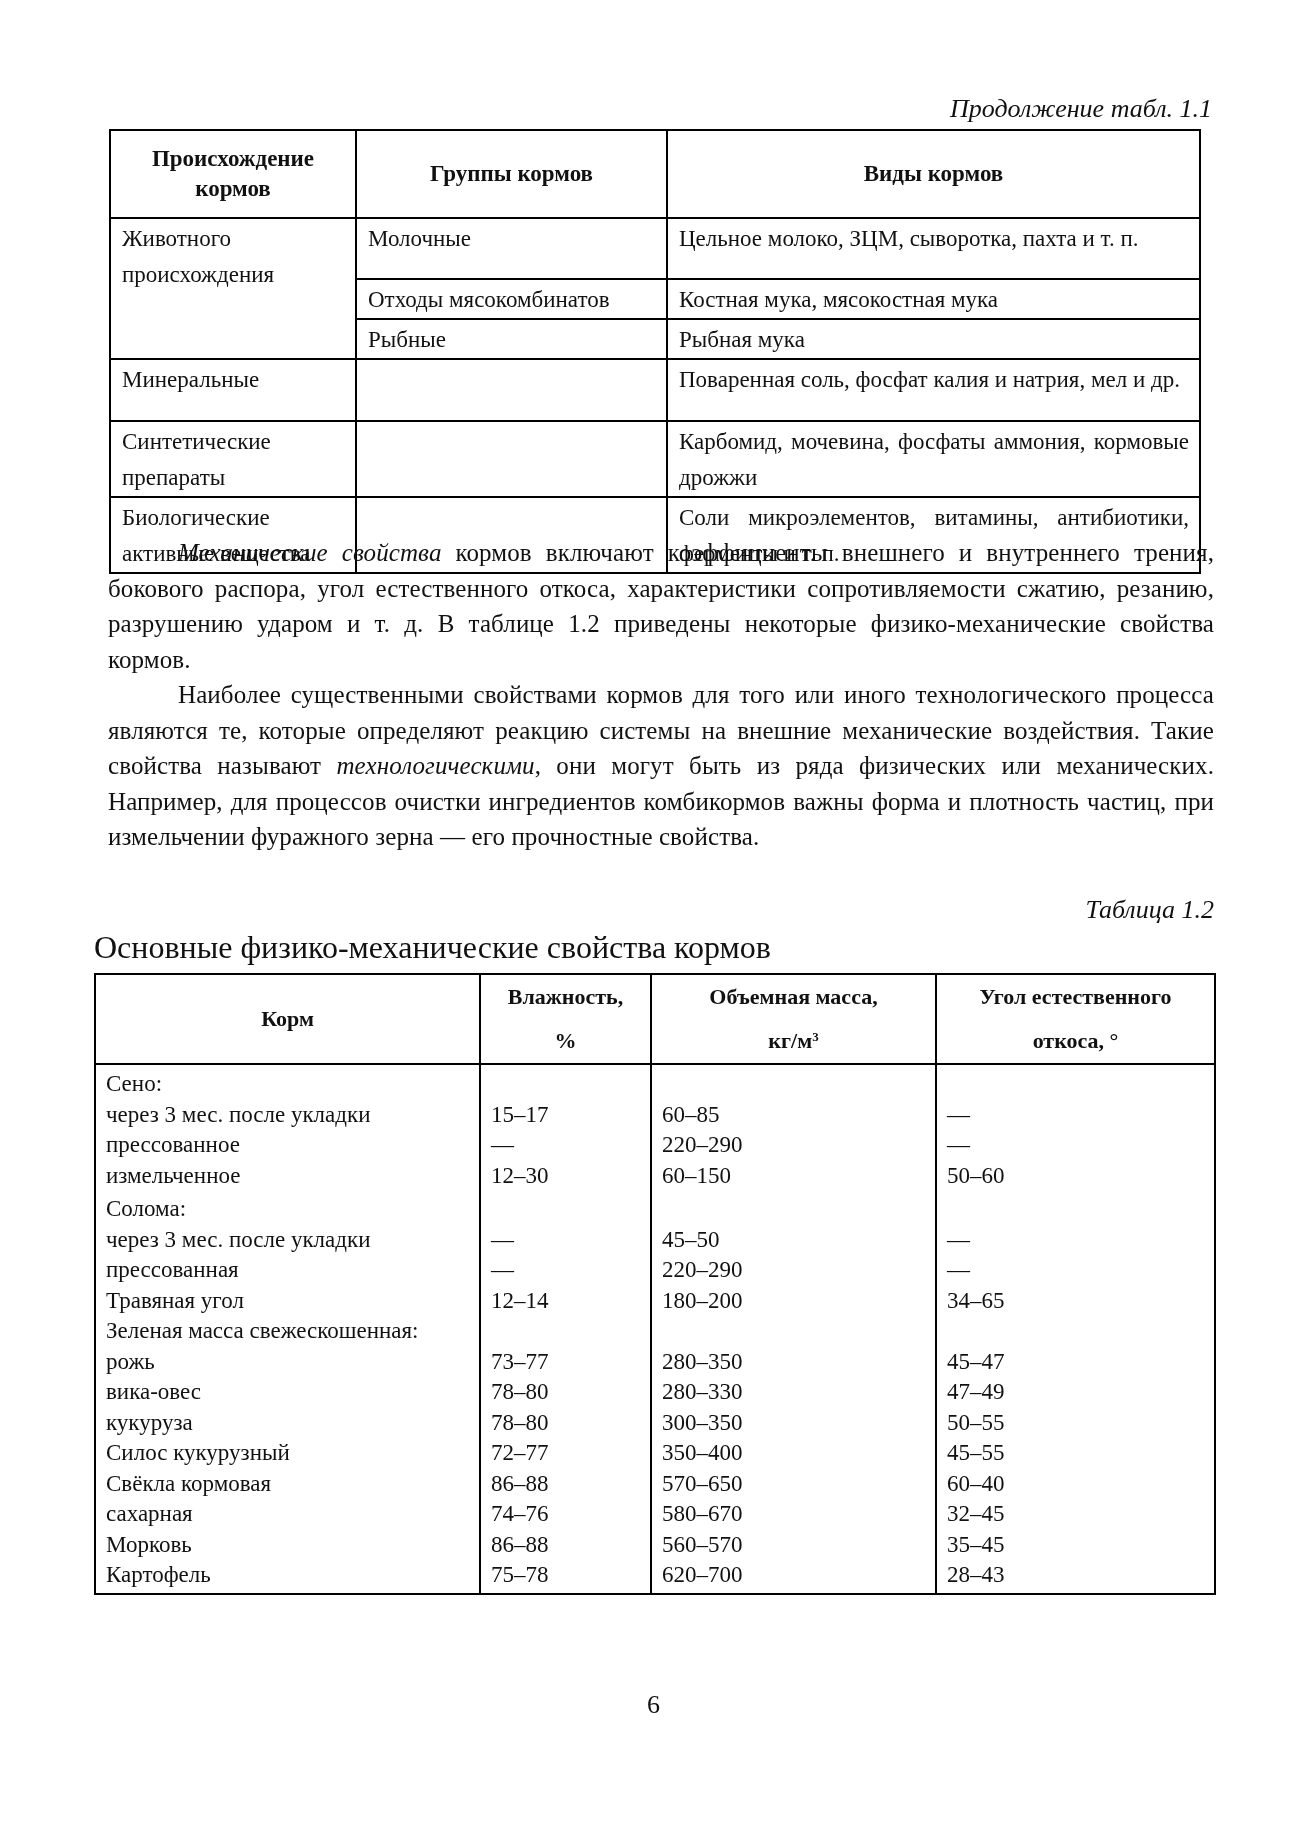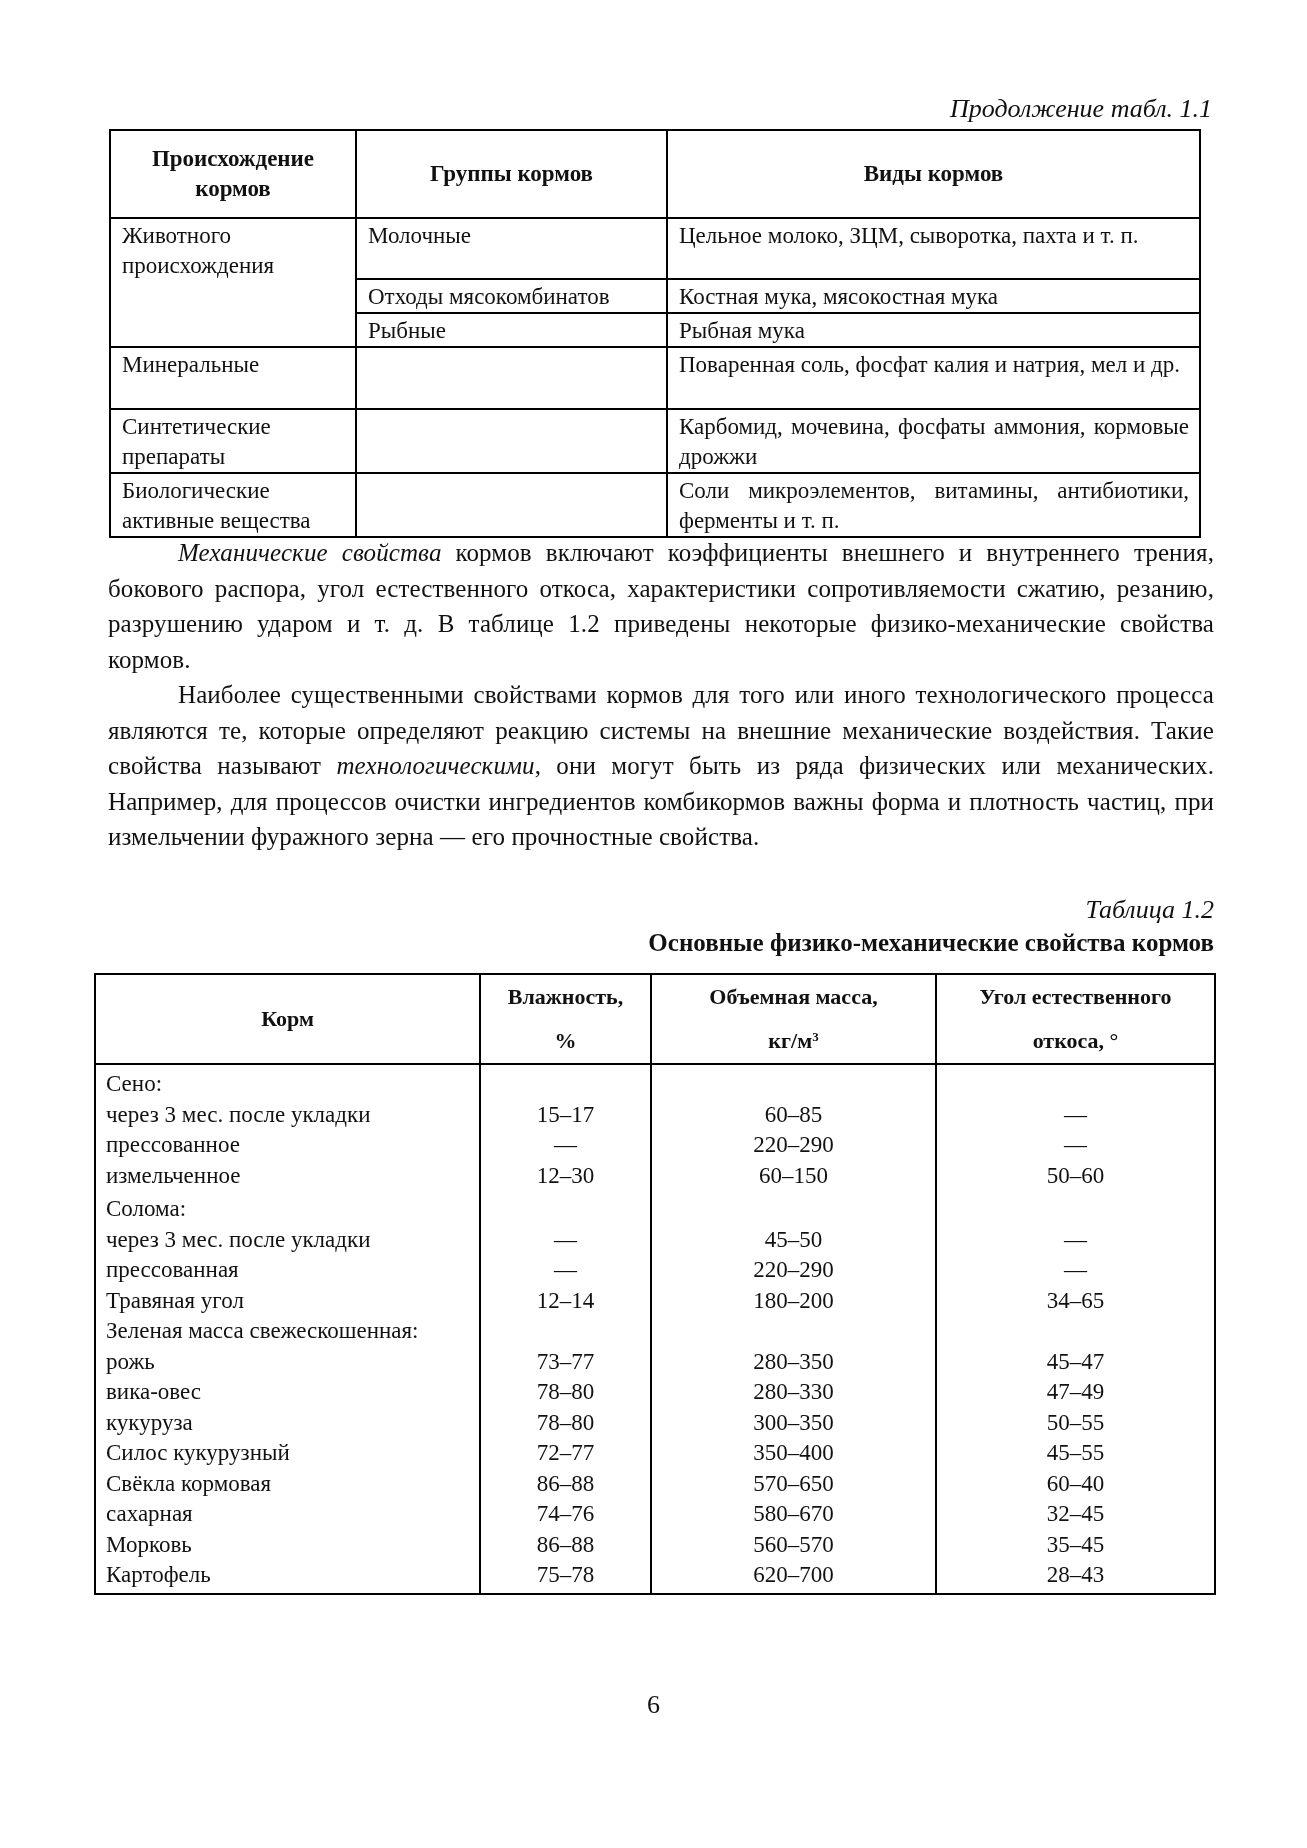--- a/index.html
+++ b/index.html
@@ -8,47 +8,47 @@
     font-family: "Liberation Serif", "DejaVu Serif", serif; color: #111;
   }
   .abs { position: absolute; }
   .caption-right {
     font-style: italic; font-size: 26px; text-align: right; white-space: nowrap;
   }
   
   table { border-collapse: collapse; table-layout: fixed; }
   #t1 { left: 109px; top: 129px; width: 1090px; }
   #t1 td, #t1 th {
-    border: 2.5px solid #000; font-size: 23px; line-height: 30px;
+    border: 2.5px solid #000; font-size: 23px; line-height: 36px;
     vertical-align: top; padding: 2px 10px 0 11px;
   }
   #t1 th { font-weight: bold; text-align: center; vertical-align: middle; height: 86px; line-height: 30px; padding: 0 8px; }
   #t1 .last-left { text-align: justify; text-align-last: left; margin-left: 28px; }
 
   
   .para {
     left: 108px; width: 1106px; font-size: 25px; line-height: 35.5px;
     text-align: justify; letter-spacing: 0.1px;
   }
   .para p { margin: 0; text-indent: 70px; }
   .para .it { font-style: italic; }
 
-  .title2 { left: 94px; width: 1120px; top: 929px; text-align: right; font-weight: bold; font-size: 25px; }
+  .title2 { left: 94px; width: 1120px; top: 929px; text-align: left; font-weight: normal; font-size: 32px; }
 
   
   #t2 { left: 94px; top: 973px; width: 1120px; padding-left: 25px; }
   #t2 th {
     border: 2.5px solid #000; font-weight: bold; font-size: 22px; text-align: center;
     vertical-align: middle; height: 88px; line-height: 44px; padding: 0 4px;
   }
   #t2 td {
     border-left: 2.5px solid #000; border-right: 2.5px solid #000;
     font-size: 23px; line-height: 30.5px; padding: 0 10px; vertical-align: top;
   }
-  #t2 td.num { text-align: center; }
+  #t2 td.num { text-align: left; }
   #t2 tr.first td { padding-top: 4px; }
   #t2 tr.lastrow td { border-bottom: 2.5px solid #000; padding-bottom: 2px; }
   #t2 tr.gap td { padding-top: 3px; }
   sup { font-size: 13px; vertical-align: top; position: relative; top: -4px; }
 
   .pagenum { left: 0; width: 1307px; top: 1690px; text-align: center; font-size: 26px; }
 </style>
 </head>
 <body>
 

